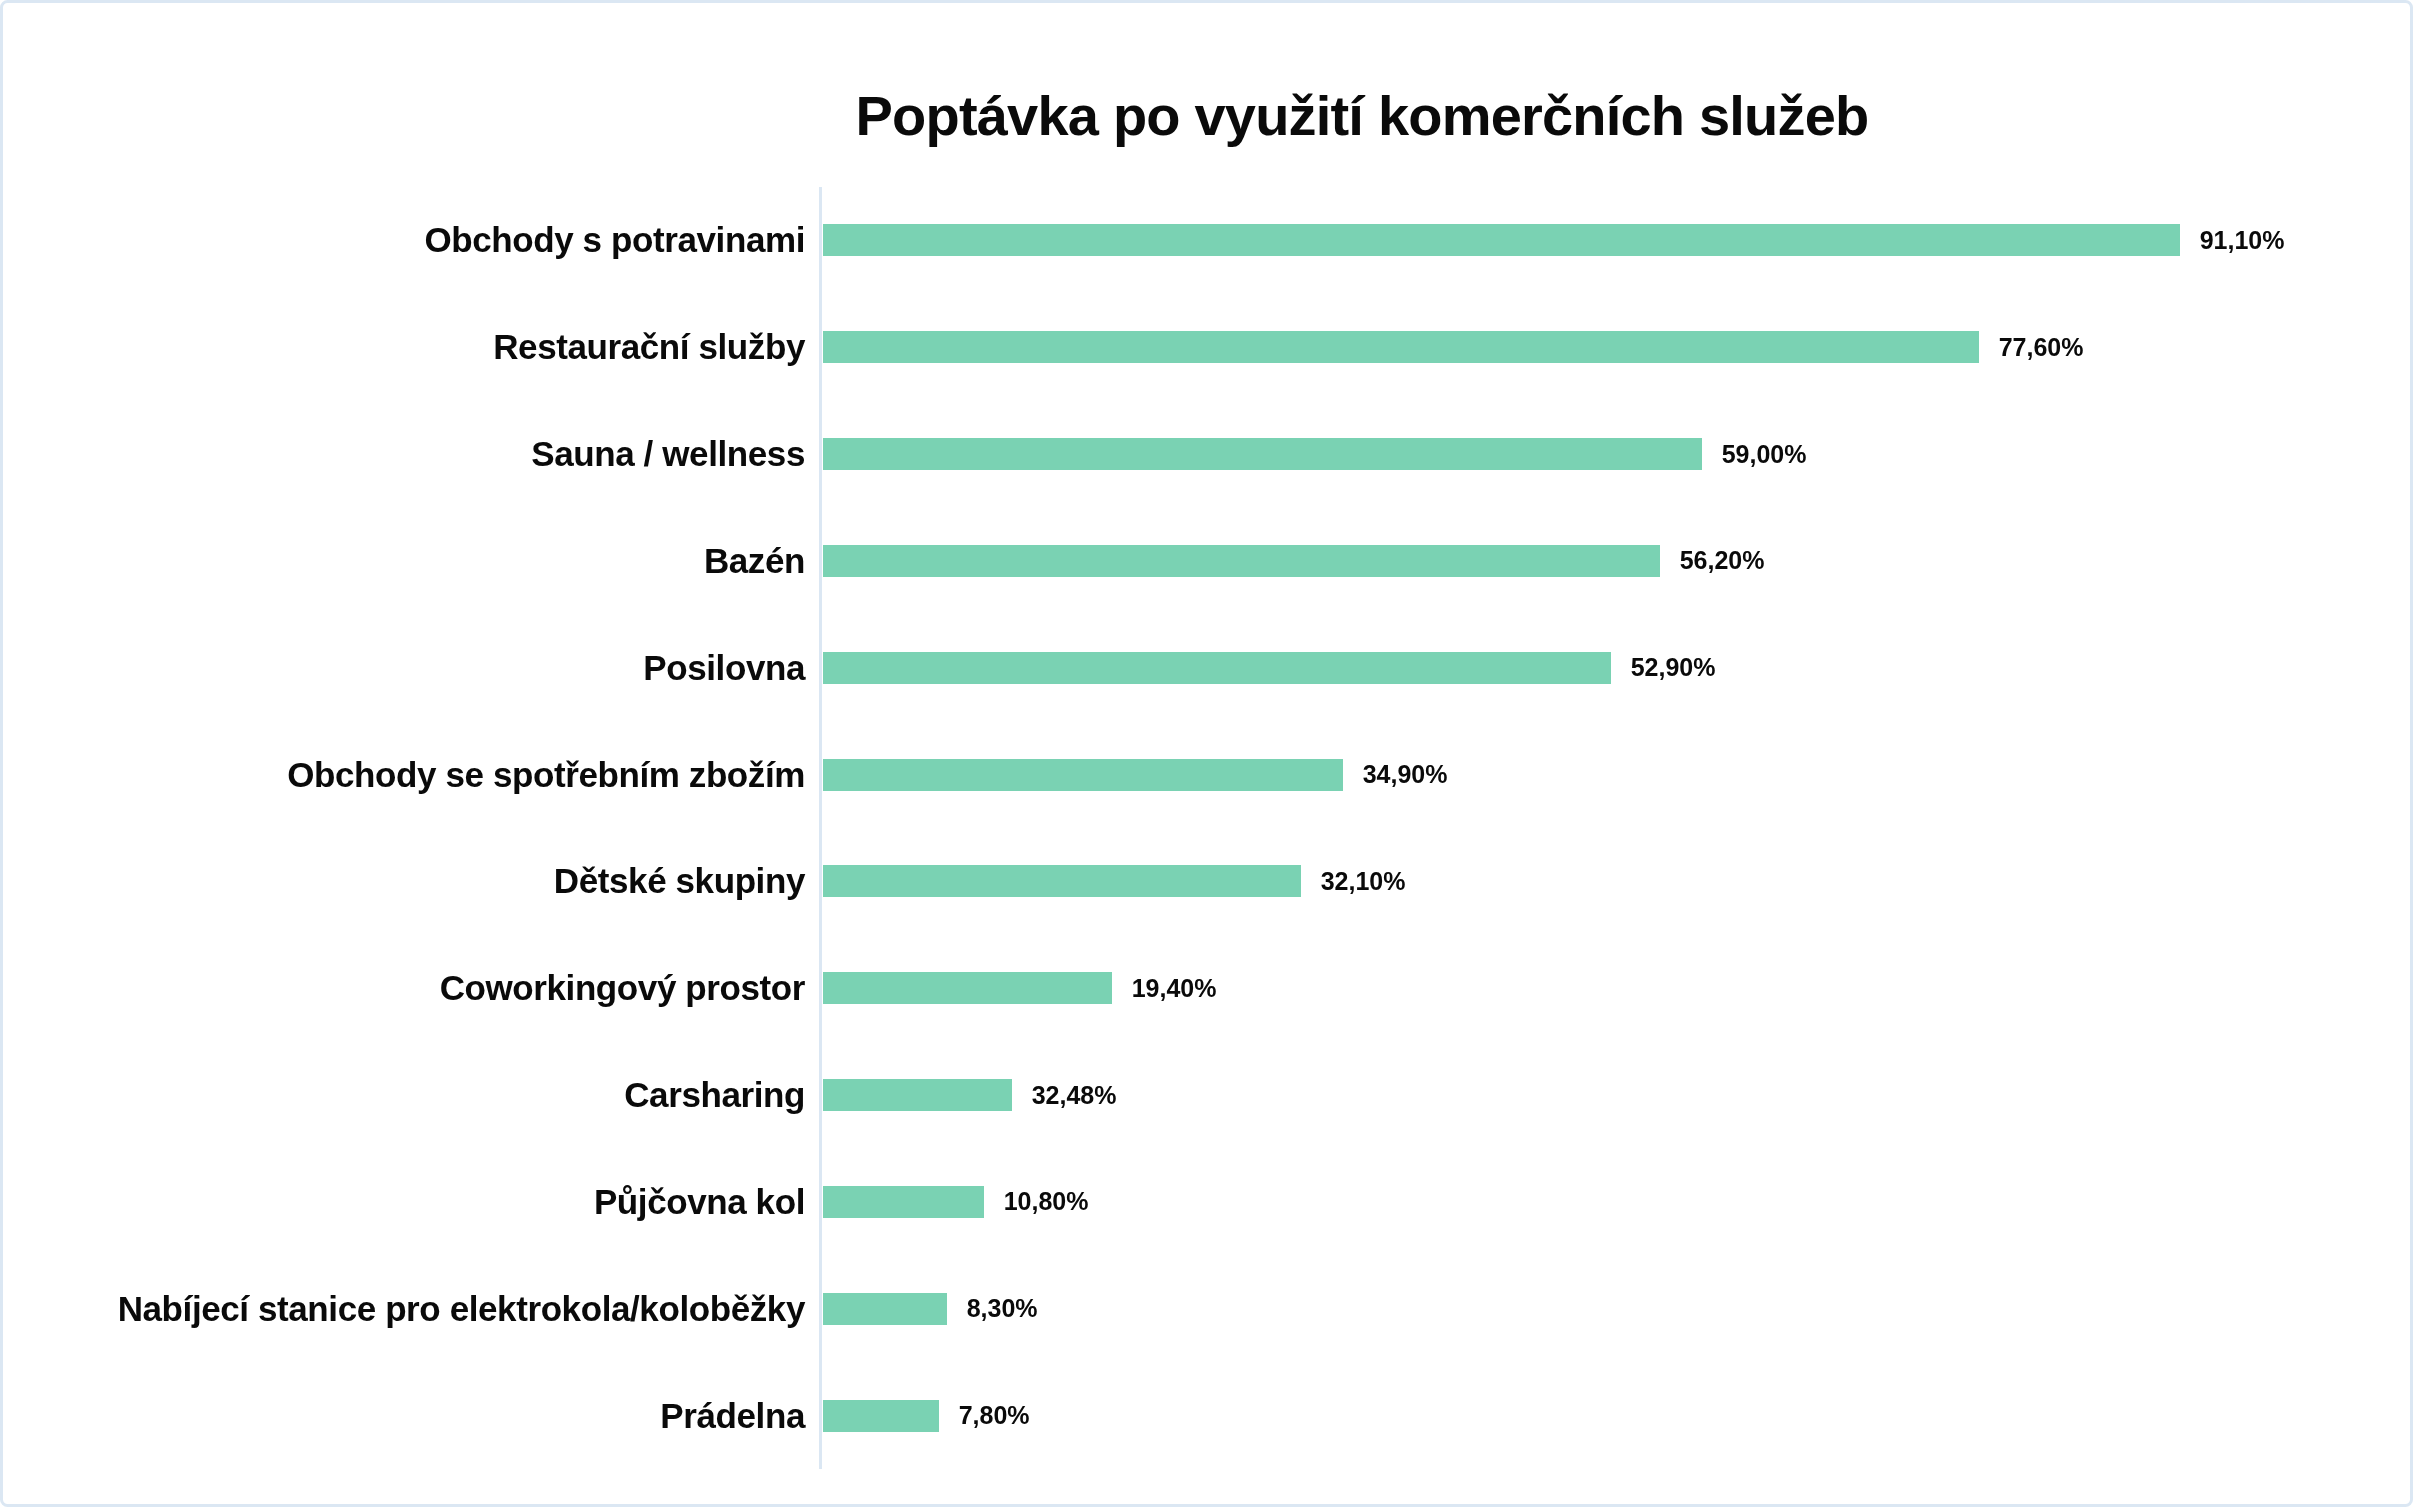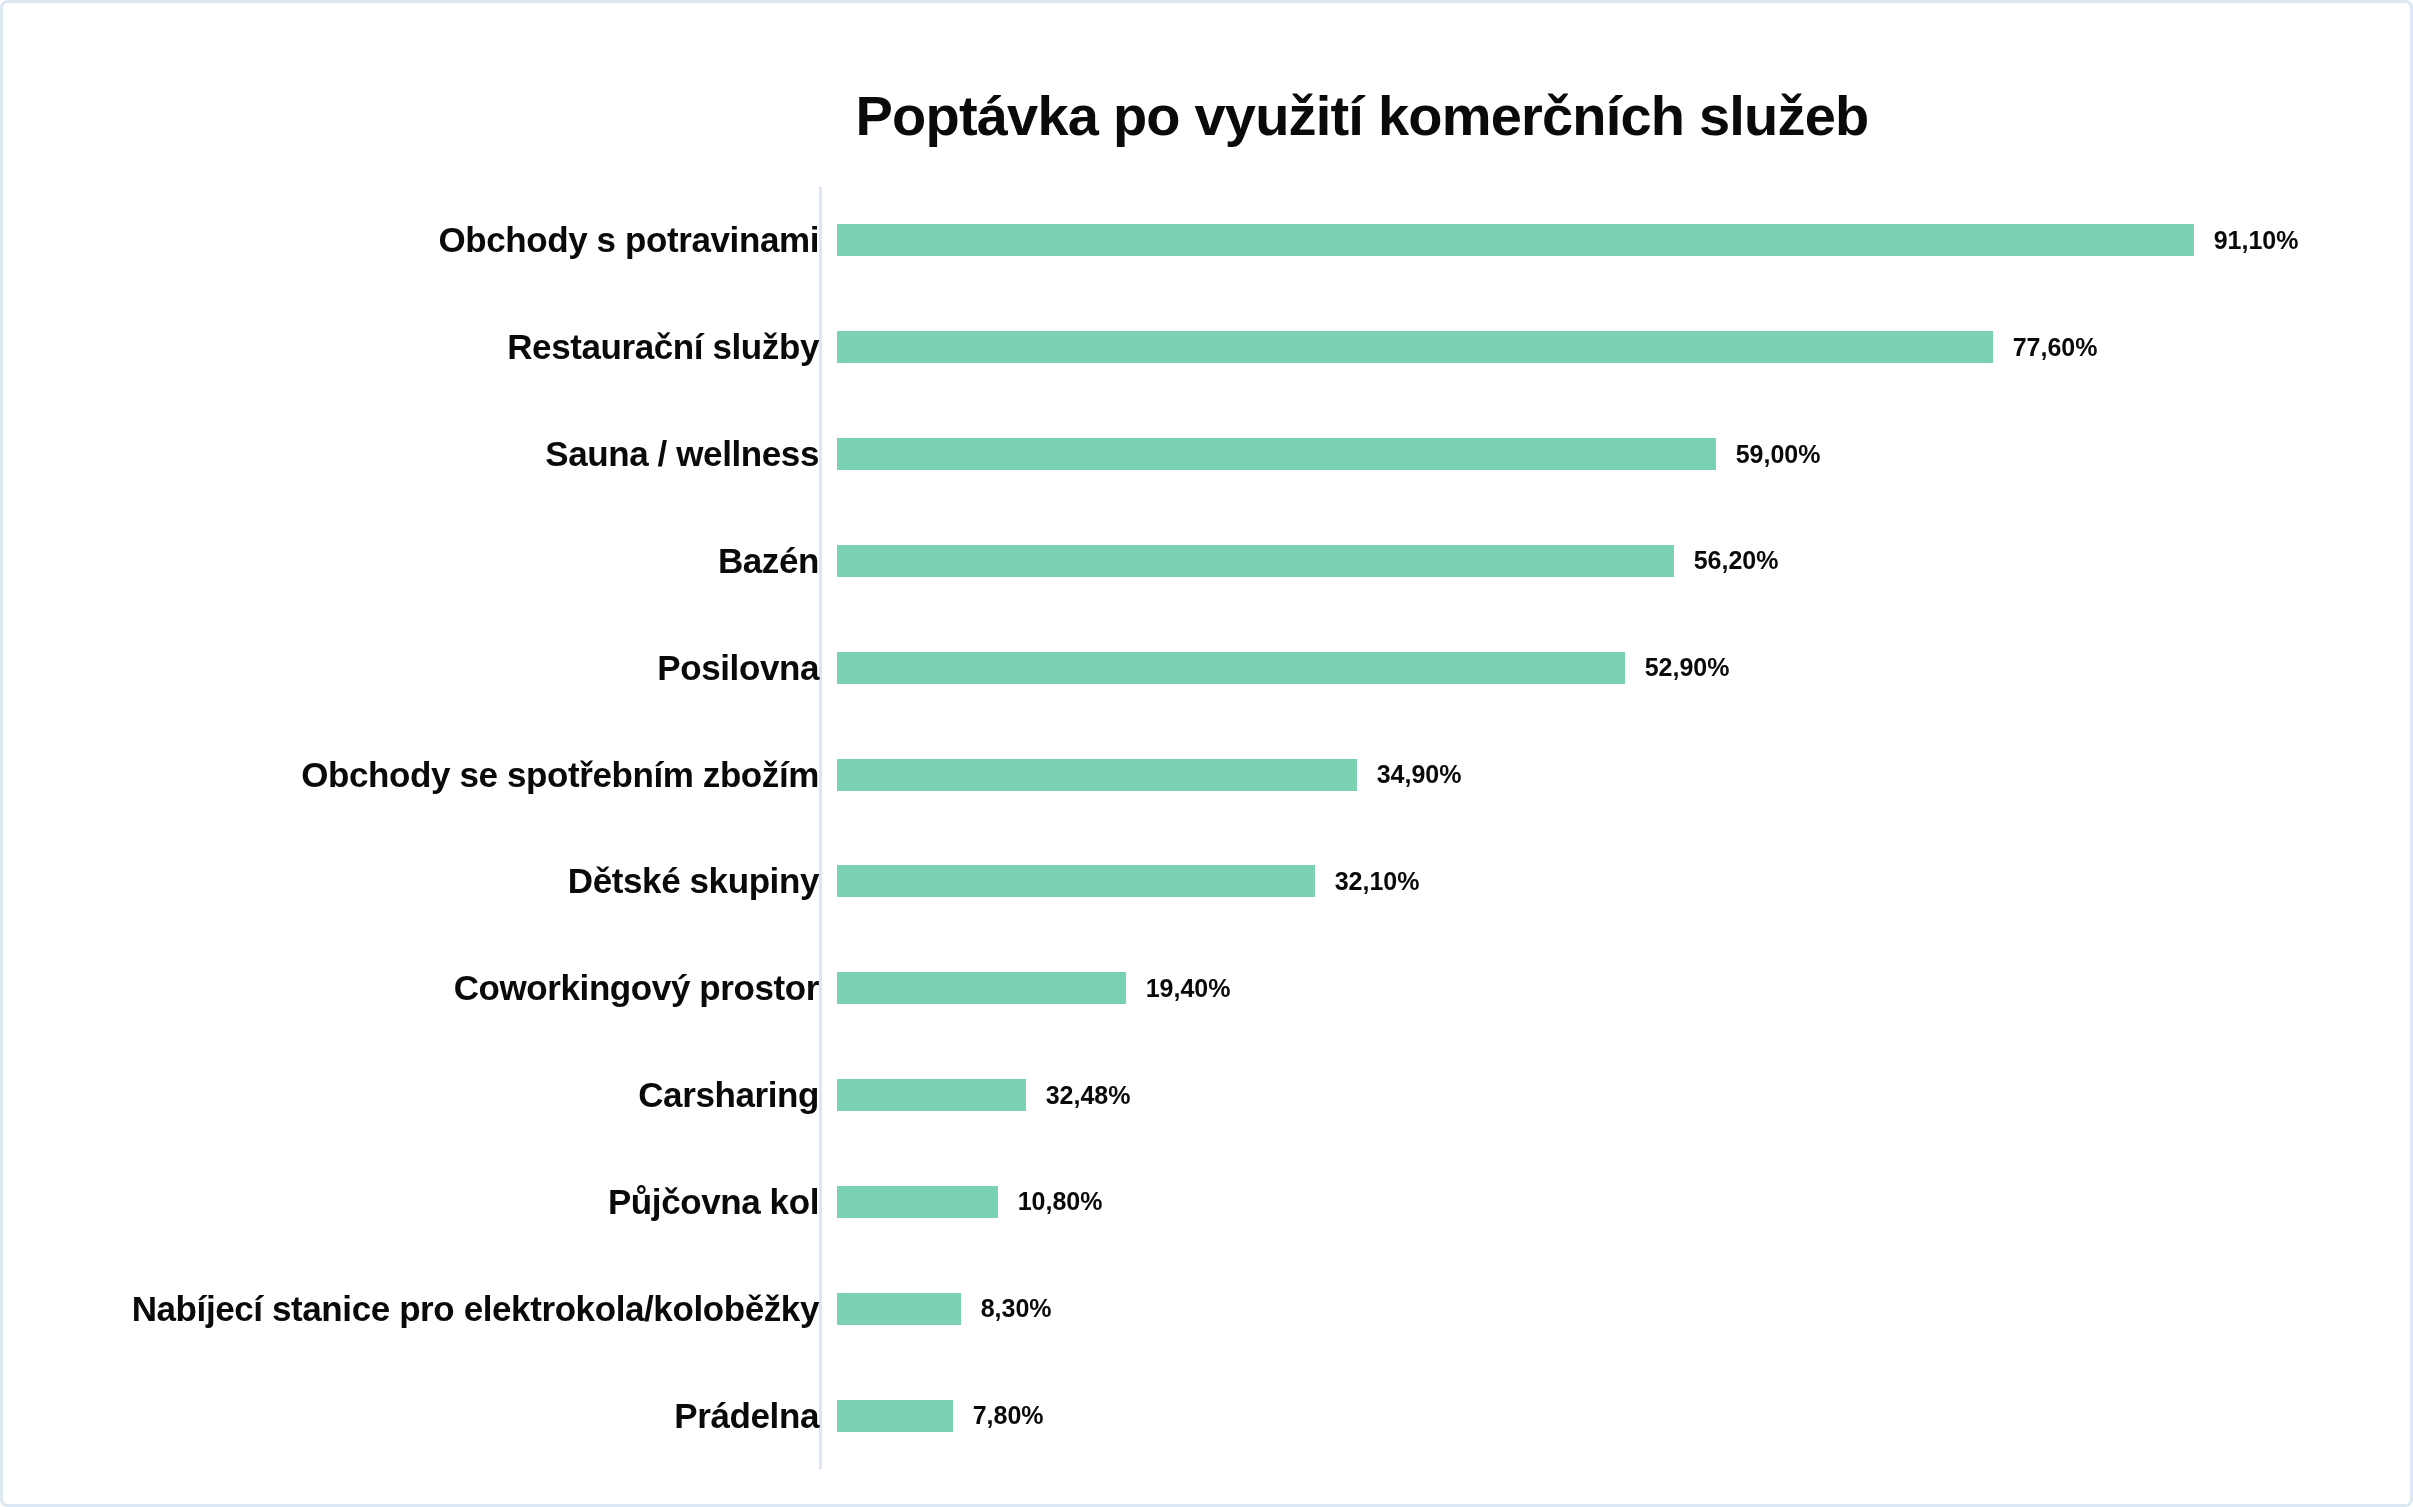--- a/index.html
+++ b/index.html
@@ -31,21 +31,20 @@
     letter-spacing: -0.8px;
   }
   .plot {
     position: absolute;
     top: 184px;
     left: 0;
     right: 0;
     height: 1282px;
     display: flex;
     flex-direction: column;
-    padding-left: 14px;
   }
   .axis-line {
     position: absolute;
     top: 184px;
     left: 816px;
     width: 3px;
     height: 1282px;
     background: var(--axis-color, #dbe7f3);
   }
   .row {

